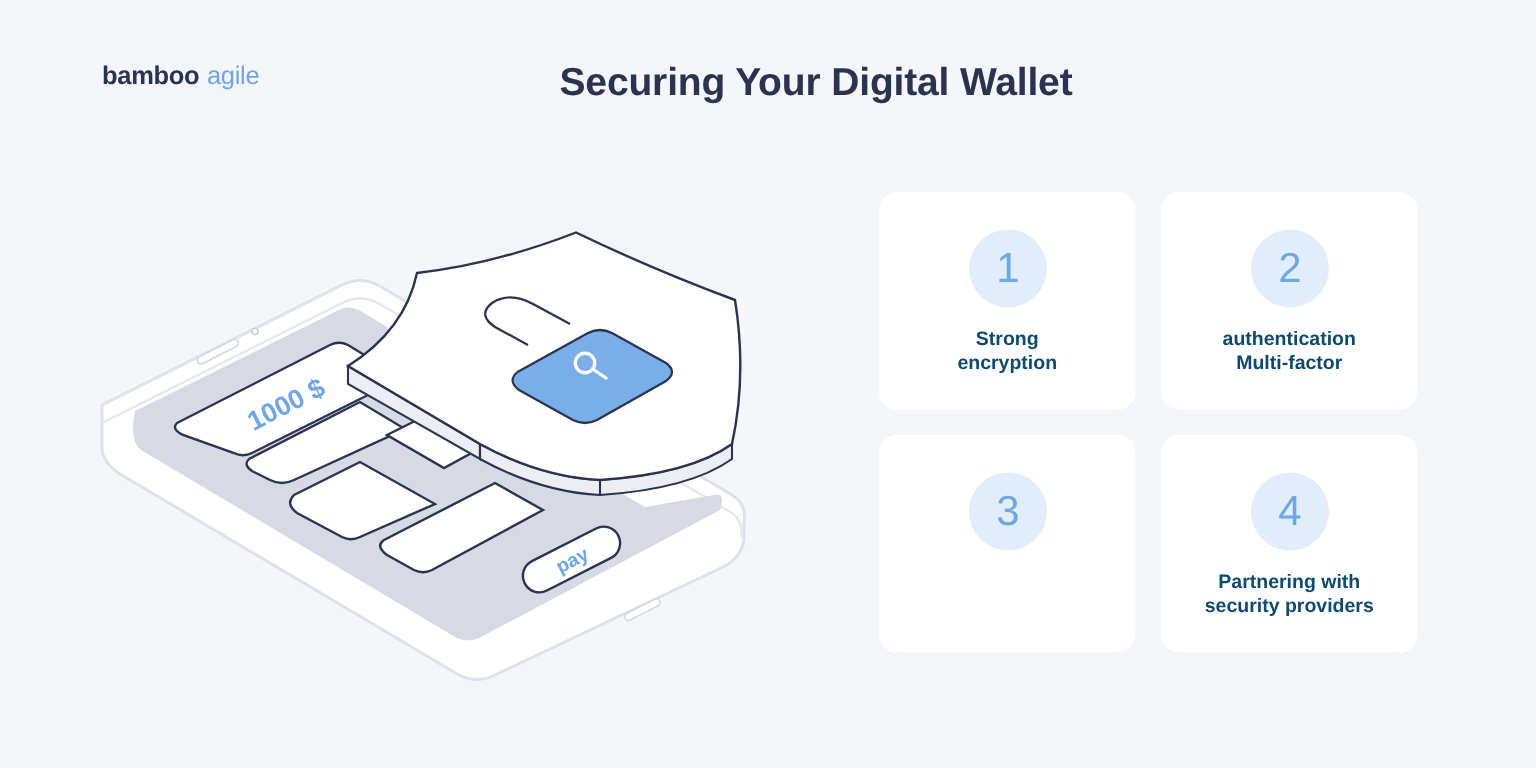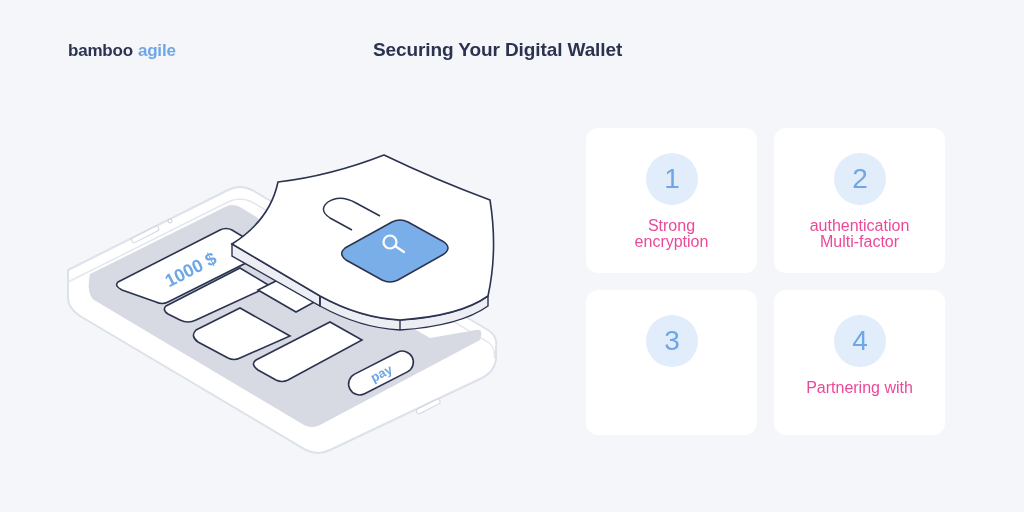--- a/index.html
+++ b/index.html
@@ -1,25 +1,25 @@
 <!DOCTYPE html>
 <html><head>
 <meta charset="utf-8">
 <style>
   * { box-sizing: border-box; margin: 0; padding: 0; }
   html, body { width: 1024px; height: 512px; overflow: hidden; }
   body { background: #f4f6f9; font-family: "Liberation Sans", "DejaVu Sans", sans-serif; position: relative; color: #2b3350; }
   .logo { position: absolute; left: 44px; top: 41px; font-size: 17px; font-weight: 700; letter-spacing: -0.2px; }
   .logo .a { color: #2b3350; margin-left: 24px; }
-  .logo .b { color: #6fa6e6; margin-left: 5px; font-weight: 700; margin-top: 31px; }
-  .title { position: absolute; left: 373px; top: 39px; font-size: 19px; font-weight: 700; color: #2b3350; letter-spacing: -0.1px; }
+  .logo .b { color: #6fa6e6; margin-left: 5px; font-weight: 400; margin-top: 31px; }
+  .title { position: absolute; left: 373px; top: 39px; font-size: 26px; font-weight: 700; color: #2b3350; letter-spacing: -0.1px; }
   .illus { position: absolute; left: 0; top: 100px; width: 560px; height: 380px; }
   .card { position: absolute; width: 171px; height: 145px; background: #ffffff; border-radius: 12px; text-align: center; }
   .circle { position: absolute; left: 60px; top: 25px; width: 52px; height: 52px; border-radius: 50%; background: #e1edfb; color: #6fa6e6; font-size: 28px; line-height: 52px; font-weight: 400; }
-  .label { position: absolute; left: 0; right: 0; top: 90px; font-size: 16px; font-weight: 400; line-height: 16px; color: #ec4899; }
+  .label { position: absolute; left: 0; right: 0; top: 90px; font-size: 13px; font-weight: 700; line-height: 16px; color: #0c4a6e; }
 </style>
 </head>
 <body>
 
 <div class="logo">
   <span class="a">bamboo</span><span class="b">agile</span>
 </div>
 
 <div class="title">Securing Your Digital Wallet</div>
 
@@ -82,14 +82,15 @@
 <div class="card" style="left:586px; top:290px;">
   <div class="circle">3</div>
   <div class="label">
   </div>
 </div>
 
 <div class="card" style="left:774px; top:290px;">
   <div class="circle">4</div>
   <div class="label">
     <div>Partnering with</div>
+    <div>security providers</div>
   </div>
 </div>
 
 </body></html>

